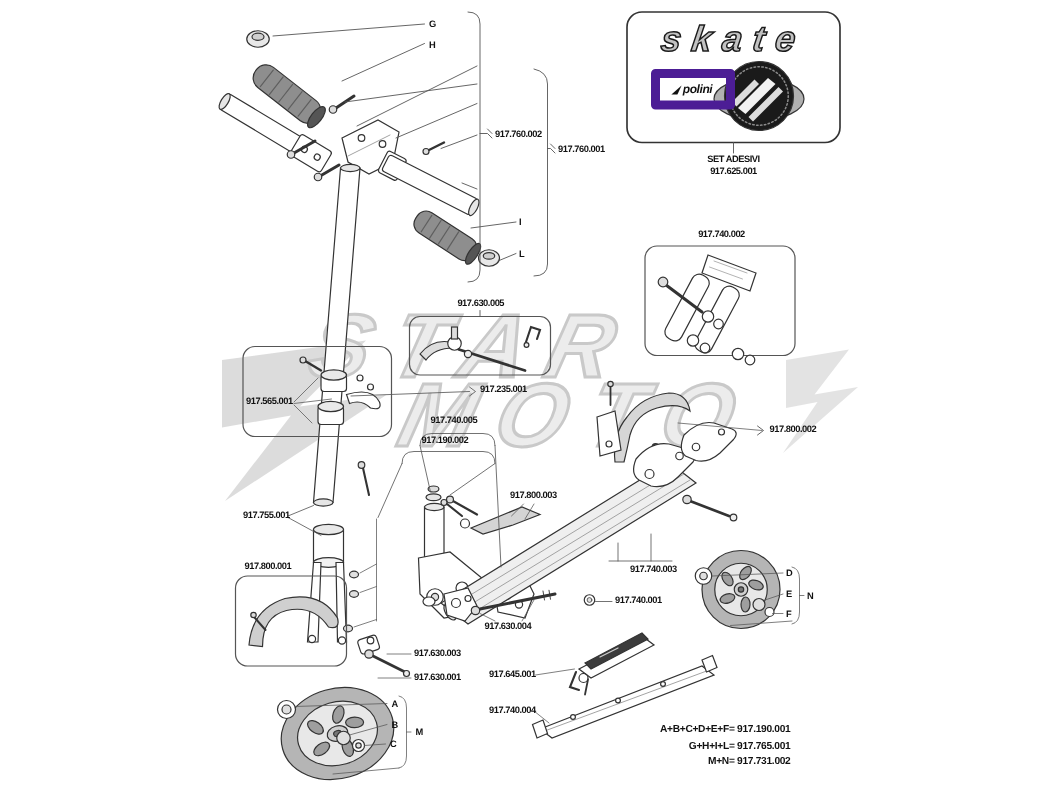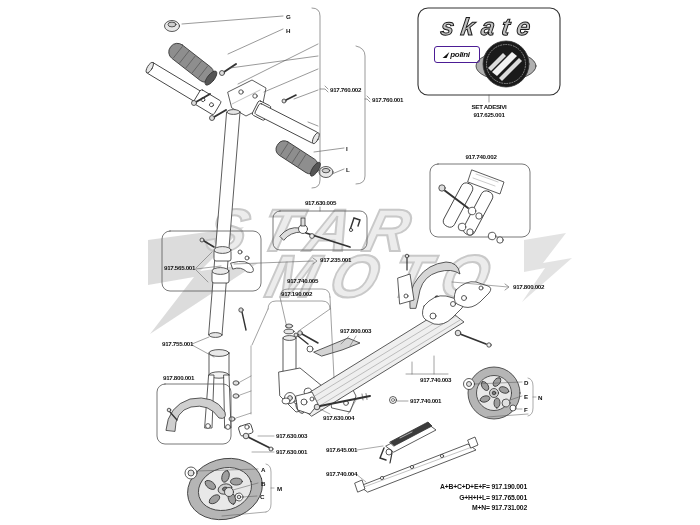--- a/index.html
+++ b/index.html
@@ -19,21 +19,21 @@
   .ltr{position:absolute;z-index:3;font-size:6.2px;font-weight:bold;color:#111;}
   .ctr{text-align:center;}
   #sticker-caption{left:452px;top:103px;width:74px;text-align:center;line-height:8px;}
   #kit-formulas{position:absolute;z-index:3;right:173px;top:482px;text-align:right;
                 font-size:6.8px;font-weight:bold;color:#111;line-height:10.6px;letter-spacing:-0.2px;}
   
   #brand-skate{position:absolute;z-index:3;left:426px;top:13px;width:126px;text-align:center;
       font-size:24px;font-weight:bold;font-style:italic;letter-spacing:7px;
       color:#c2c2c2;-webkit-text-stroke:1px #1a1a1a;transform:skewX(-8deg);}
   #polini-badge{position:absolute;z-index:3;left:434px;top:46px;width:44px;height:15px;
-      border:1px solid #4c1d95;border-radius:3px;display:flex;align-items:center;justify-content:center;gap:2px;}
+      border:6px solid #4c1d95;border-radius:3px;display:flex;align-items:center;justify-content:center;gap:2px;}
   #polini-badge .flash{width:0;height:0;border-left:4px solid transparent;border-bottom:6px solid #111;
       transform:skewX(-25deg);}
   #polini-badge .txt{font-size:8px;font-weight:bold;font-style:italic;color:#111;letter-spacing:-0.3px;}
 </style>
 </head>
 <body>
 
 <div id="stage">
 
   <svg id="flash-layer" class="layer" width="700" height="525">

